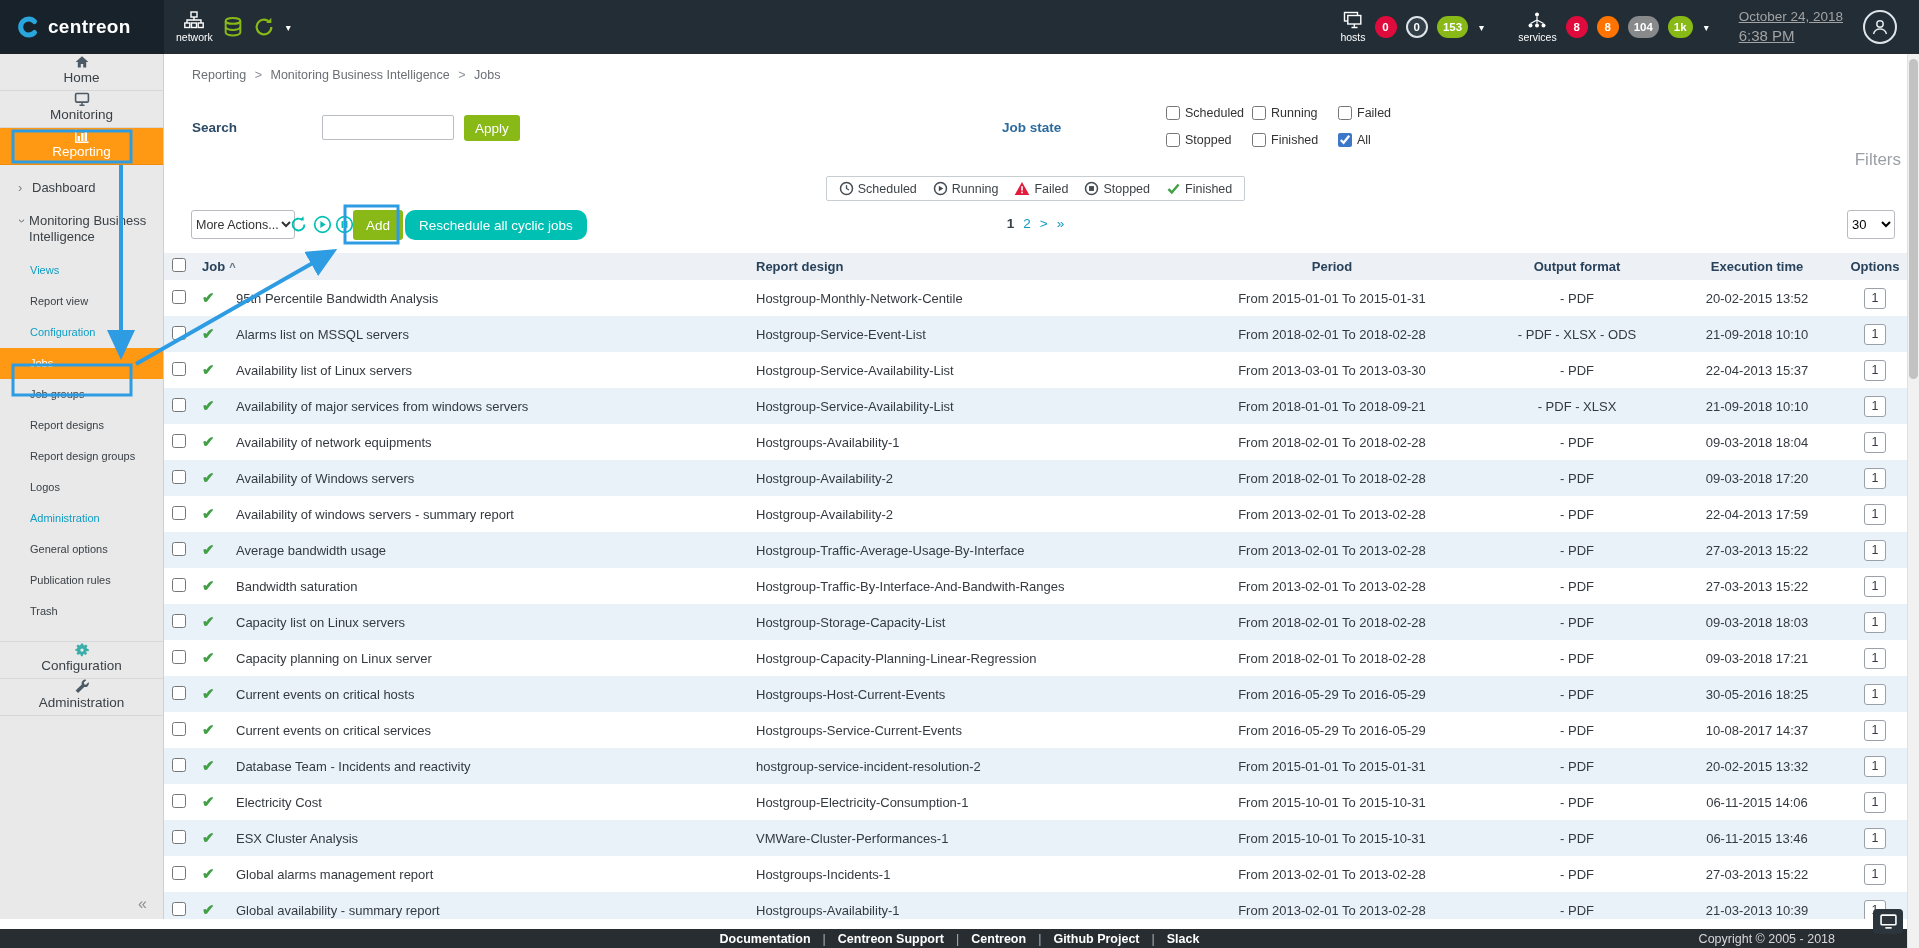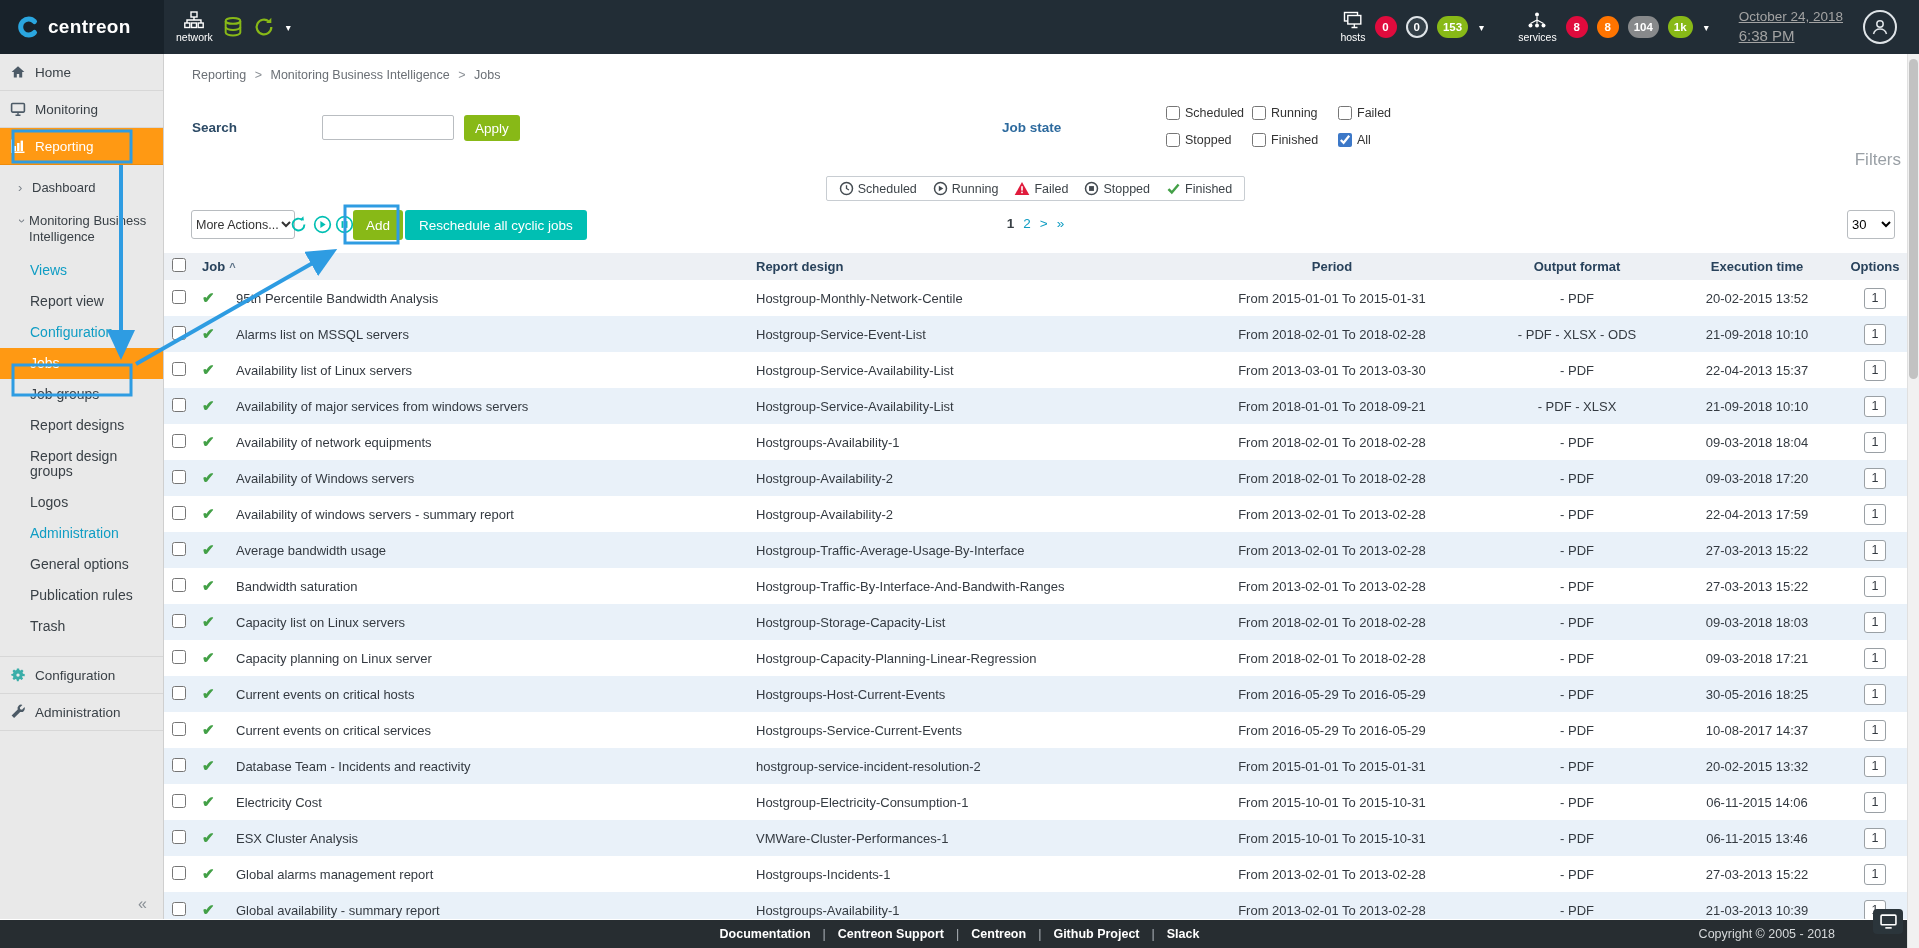--- a/index.html
+++ b/index.html
@@ -26,31 +26,31 @@
   .chev-down { color:#fff; font-size:10px; margin-left:2px; cursor:pointer; }
   .tb-right { margin-left:auto; display:flex; align-items:center; gap:10px; padding-right:22px; }
   .datetime { color:#a3a3a3; font-size:13.5px; line-height:1.35; text-align:left; margin-left:8px;text-decoration:underline; }
   .datetime .time { font-size:15px; }
   .avatar { width:34px; height:34px; border-radius:50%; border:2px solid #dfe4e8;
     display:flex; align-items:center; justify-content:center; cursor:pointer; margin-left:10px; }
 
   
   .sidebar { position:absolute; top:54px; left:0; width:164px; bottom:29px;
     background:#e9e9e9; border-right:1px solid #cfcfcf; font-size:13.5px; color:#3a4147; }
-  .side-item { display:flex; align-items:center; gap:9px; height:37px;
-    padding:0 10px; border-bottom:1px solid #d7d7d7; cursor:pointer; }
+  .side-item { display:flex; align-items:center; gap:0; height:37px;
+    padding:0 10px; border-bottom:1px solid #d7d7d7; cursor:pointer;flex-direction:column; }
   .side-item svg { flex:0 0 16px; }
   .side-item.active { background:#ff9913; color:#fff; border-bottom-color:#f08c0a; }
   .submenu { padding-top:8px; }
   .sub-item { display:flex; align-items:flex-start; gap:5px; padding:7px 8px 7px 18px;
     line-height:16px; cursor:pointer; font-size:13px; }
   .sub-item.tall { padding-top:10px; padding-bottom:10px; }
   .chev { color:#7b828a; font-size:13px; display:inline-block; width:9px; line-height:16px; }
   .chev.open { transform:rotate(90deg); transform-origin:50% 55%; }
-  .sub2 { padding:8px 8px 8px 30px; line-height:15px; cursor:pointer; font-size:14px; }
+  .sub2 { padding:8px 8px 8px 30px; line-height:15px; cursor:pointer; font-size:11px; }
   .sub2.active { background:#ff9913; color:#fff; }
   .link-blue { color:#0f9dc4; }
   .side-sep { margin-top:14px; border-top:1px solid #d7d7d7; }
   .collapse-btn { position:absolute; bottom:6px; right:16px; color:#8a9096;
     font-size:16px; cursor:pointer; }
 
   
   .content { position:absolute; left:164px; top:54px; right:12px; bottom:29px;
     background:#fff; overflow:hidden; color:#30363d; }
   .breadcrumb { position:absolute; top:14px; left:28px; font-size:12.5px; color:#6a6f75; }
@@ -80,21 +80,21 @@
   .toolbar { position:absolute; top:152px; left:0; right:0; height:42px; }
   .more-actions { position:absolute; left:27px; top:4px; width:104px; height:29px;
     border:1px solid #b8bcc0; border-radius:3px; background:#fff; font-size:12.5px;
     color:#333; font-family:"Liberation Sans",sans-serif; }
   .tb-icon { position:absolute; top:9px; cursor:pointer; }
   .tb-icon.refresh { left:125px; }
   .tb-icon.play { left:149px; }
   .tb-icon.pause { left:171px; }
   .add-btn { position:absolute; left:189px; top:4px; height:30px; padding:0 13px; }
   .resched-btn { position:absolute; left:241px; top:4px; height:30px; padding:0 14px;
-    background:#00bfb3; color:#fff; border:none; border-radius:3px; font-size:13.5px;
+    background:#00bfb3; color:#fff; border:none; border-radius:10px; font-size:13.5px;
     cursor:pointer; font-family:"Liberation Sans",sans-serif; }
   .pagination { position:absolute; left:50%; top:10px; transform:translateX(-50%);
     font-size:13.5px; display:flex; gap:9px; }
   .pagination .cur { color:#3a4147; font-weight:bold; }
   .pagination .pg { color:#0e9cc2; cursor:pointer; }
   .pagesize { position:absolute; right:12px; top:4px; width:48px; height:29px;
     border:1px solid #b8bcc0; border-radius:3px; background:#fff; font-size:13px;
     font-family:"Liberation Sans",sans-serif; }
 
   
@@ -105,21 +105,21 @@
   .jobs-table th.center, .jobs-table td.center { text-align:center; }
   .jobs-table tbody td { height:36px; padding:0 8px; color:#343a41; background:#fff; }
   .jobs-table tr.stripe td { background:#e9f1f9; }
   .sort-caret { color:#5d7287; font-size:11px; margin-left:4px; font-weight:bold; }
   .check-ok { color:#43a047; font-size:15px; font-weight:bold; }
   .options-box { display:inline-block; min-width:22px; height:21px; line-height:19px;
     border:1px solid #9aa0a5; border-radius:3px; background:#fff; font-size:12.5px;
     text-align:center; padding:0 3px; cursor:pointer; }
 
   
-  .footer { position:absolute; bottom:0; left:0; right:0; height:28px; background:#272d31;
+  .footer { position:absolute; bottom:0; left:0; right:0; height:19px; background:#272d31;
     display:flex; align-items:center; justify-content:center; gap:12px;
     color:#fff; font-size:12.5px; z-index:10; }
   .flink { font-weight:bold; cursor:pointer; }
   .fsep { color:#aab0b5; }
   .copyright { position:absolute; right:84px; color:#d6d9db; font-weight:normal; }
   .scroll-track { position:absolute; top:54px; right:0; bottom:0; width:12px;
     background:#f1f1f1; border-left:1px solid #e0e0e0; z-index:11; }
   .scroll-thumb { position:absolute; top:5px; left:1px; width:9px; height:320px;
     background:#c2c2c2; border-radius:5px; cursor:grab; }
   .fullscreen-btn { position:absolute; right:16px; bottom:14px; width:30px; height:25px;

